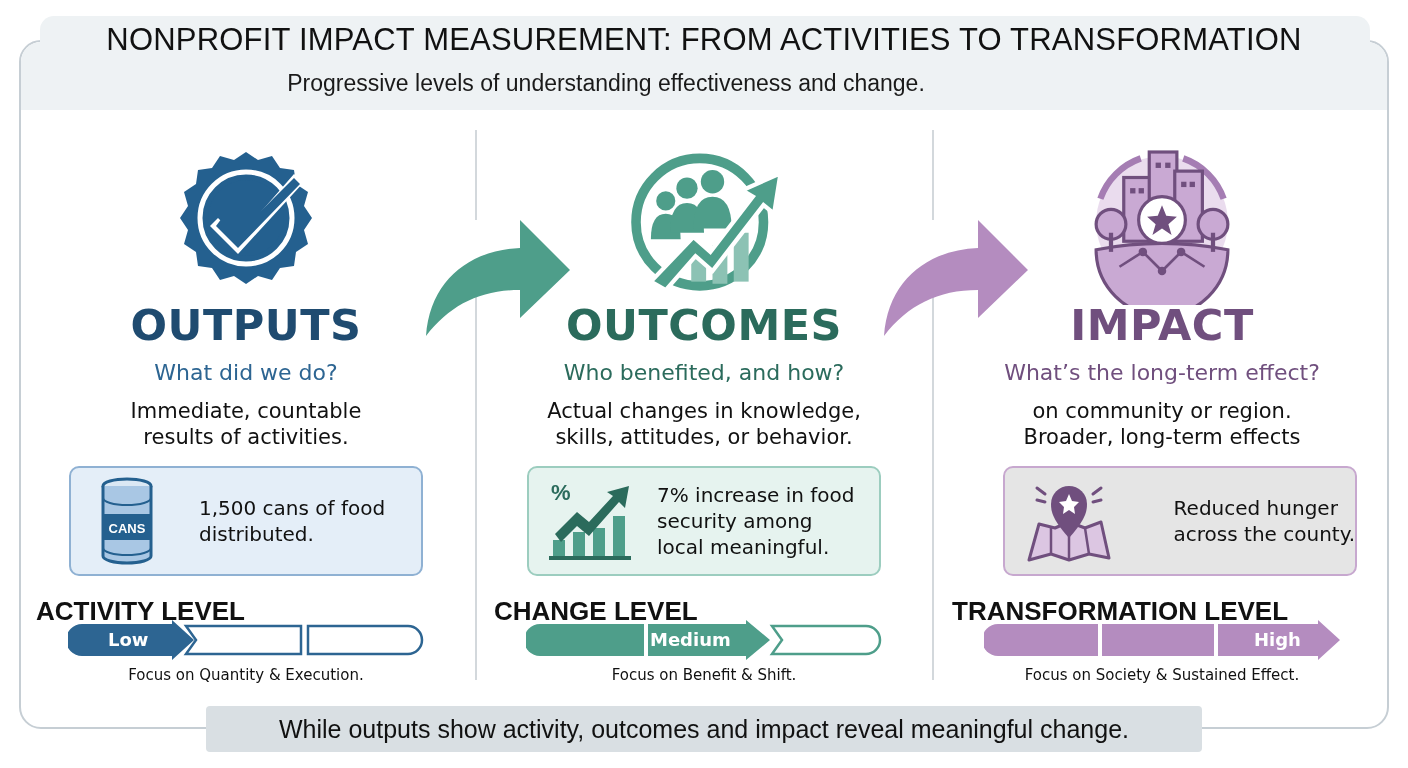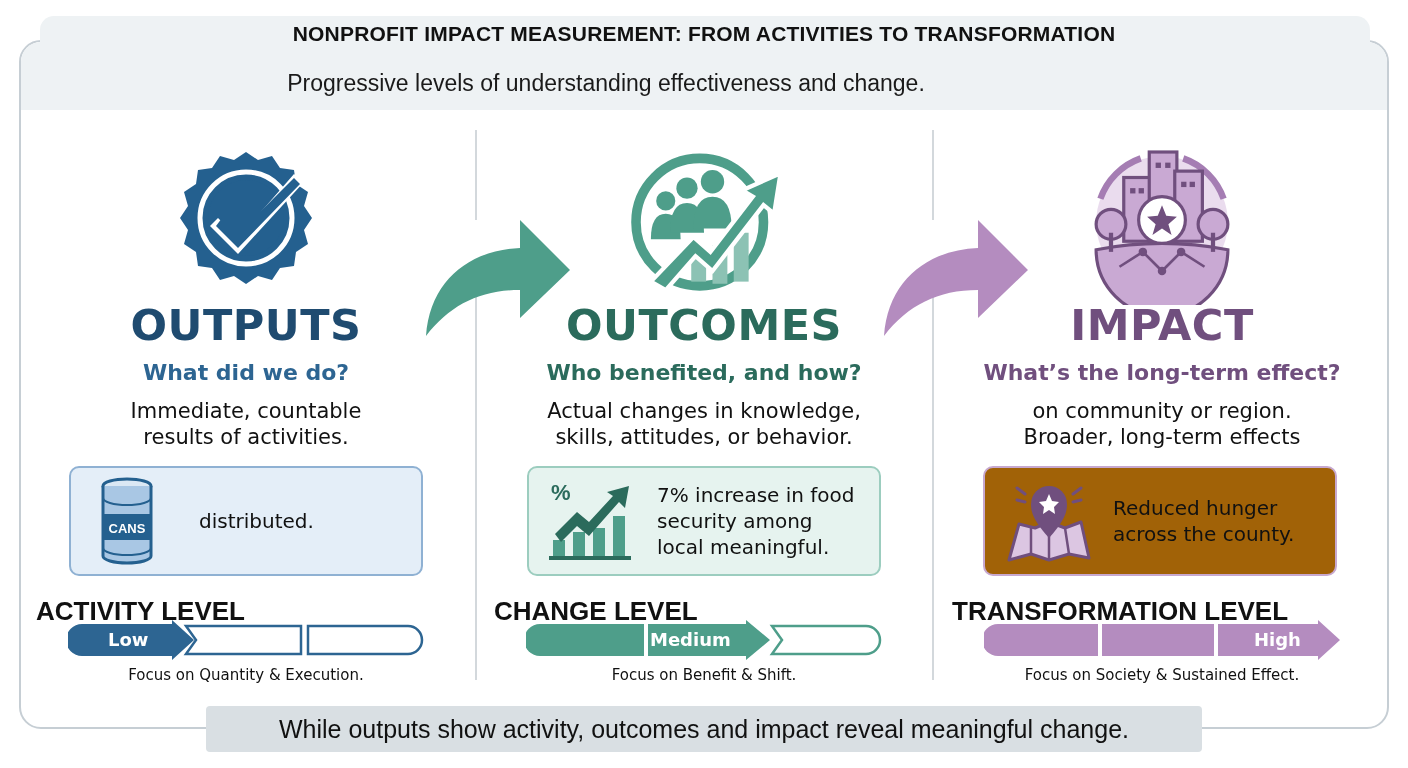--- a/index.html
+++ b/index.html
@@ -13,39 +13,39 @@
   .header-band {
     position: absolute; left: 21px; top: 42px; width: 1366px; height: 68px;
     background: #eef2f4; border-radius: 20px 20px 0 0;
   }
   .title-tab {
     position: absolute; left: 40px; top: 16px; width: 1330px; height: 52px;
     background: #eef2f4; border-radius: 14px 14px 0 0;
   }
   .title {
     position: absolute; left: 0; top: 22px; width: 1408px; text-align: center;
-    font-family: "Liberation Sans", sans-serif; font-weight: 700; font-size: 21px;
+    font-family: "Liberation Sans", sans-serif; font-weight: 400; font-size: 31px;
     letter-spacing: 0.2px; color: #111;
   }
   .subtitle {
     position: absolute; left: 0; top: 70px; width: 1180px; text-align: center;
     font-family: "Liberation Sans", sans-serif; font-size: 23px; color: #1a1a1a; padding-left: 32px;
   }
 
   .divider { position: absolute; width: 2px; background: #d3d8dc; }
 
   .col { position: absolute; top: 130px; width: 420px; height: 560px; }
   .col-icon { position: absolute; left: 50%; transform: translateX(-50%); top: 0; width: 160px; height: 160px; }
   .heading {
     position: absolute; top: 170px; width: 100%; text-align: center;
     font-family: "DejaVu Sans", sans-serif; font-weight: 700; font-size: 43px; letter-spacing: 0.5px;
   }
   .question {
     position: absolute; top: 230px; width: 100%; text-align: center;
-    font-family: "DejaVu Sans", sans-serif; font-weight: 700; font-size: 22px;
+    font-family: "DejaVu Sans", sans-serif; font-weight: 400; font-size: 22px;
   }
   .desc {
     position: absolute; top: 268px; width: 100%; text-align: center;
     font-family: "DejaVu Sans", sans-serif; font-size: 21px; line-height: 26px; color: #111;
   }
   .example {
     position: absolute; top: 336px; height: 110px; border-radius: 10px; border: 2px solid;
     display: flex; align-items: center;
   }
   .example .ex-icon { width: 90px; height: 90px; margin-left: 18px; flex: none; }
@@ -112,20 +112,21 @@
   <div class="example" style="left:33px; width:354px; background:#e4eef8; border-color:#8fb1d3;">
     <svg class="ex-icon" viewBox="0 0 90 90">
       <ellipse cx="38" cy="10" rx="24" ry="7" fill="#dbe8f4" stroke="#24608f" stroke-width="3"></ellipse>
       <path d="M14 10 L14 80 A24 7 0 0 0 62 80 L62 10" fill="#a9c7e4" stroke="#24608f" stroke-width="3"></path>
       <rect x="15" y="38" width="46" height="26" fill="#24608f"></rect>
       <text x="38" y="57" text-anchor="middle" font-family="Liberation Sans, sans-serif" font-weight="700" font-size="13" fill="#fff">CANS</text>
       <path d="M14 22 A24 7 0 0 0 62 22" fill="none" stroke="#24608f" stroke-width="2"></path>
       <path d="M14 72 A24 7 0 0 0 62 72" fill="none" stroke="#24608f" stroke-width="2"></path>
     </svg>
     <div class="ex-text">
+      <div>1,500 cans of food</div>
       <div>distributed.</div>
     </div>
   </div>
   <div class="level-title">ACTIVITY LEVEL</div>
   <svg class="level-bar" style="left:32px;" width="360" height="40" viewBox="0 0 360 40">
     <path d="M118 6 L233 6 L233 34 L118 34 L128 20 Z" fill="#fff" stroke="#2d6592" stroke-width="2.5"></path>
     <path d="M240 6 L340 6 A14 14 0 0 1 340 34 L240 34 Z" fill="#fff" stroke="#2d6592" stroke-width="2.5"></path>
     <path d="M14 4 L104 4 L104 0 L126 20 L104 40 L104 36 L14 36 A16 16 0 0 1 14 4 Z" fill="#2d6592"></path>
   </svg>
   <div class="bar-label" style="left:72px; top:490px;">Low</div>
@@ -203,21 +204,21 @@
     <rect x="30" y="92" width="4" height="18" fill="#704f7e"></rect>
     <circle cx="128" cy="84" r="14" fill="#c9a9d3" stroke="#704f7e" stroke-width="3"></circle>
     <rect x="126" y="92" width="4" height="18" fill="#704f7e"></rect>
   </svg>
   <div class="heading" style="color:#704f7e;">IMPACT</div>
   <div class="question" style="color:#704f7e;">What’s the long-term effect?</div>
   <div class="desc">
     <div>on community or region.</div>
     <div>Broader, long-term effects</div>
   </div>
-  <div class="example" style="left:31px; width:354px; background:#a16207; border-color:#c7a8cf;">
+  <div class="example" style="left:51px; width:354px; background:#e5e5e5; border-color:#c7a8cf;justify-content:space-between;">
     <svg class="ex-icon" viewBox="0 0 90 90">
       <path d="M6 84 L16 48 L32 52 L46 46 L62 52 L78 46 L86 82 L66 78 L46 84 L28 78 Z" fill="#dcc6e2" stroke="#704f7e" stroke-width="3" stroke-linejoin="round"></path>
       <path d="M28 52 L28 78 M46 46 L46 84 M62 52 L66 78" stroke="#704f7e" stroke-width="2.5"></path>
       <path d="M46 62 C 30 44, 28 36, 28 28 A18 18 0 0 1 64 28 C 64 36, 62 44, 46 62 Z" fill="#704f7e"></path>
       <path d="M46 18 L49 25 L56 26 L51 31 L52 38 L46 34 L40 38 L41 31 L36 26 L43 25 Z" fill="#fff"></path>
       <path d="M14 24 L22 26 M14 12 L22 18 M78 24 L70 26 M78 12 L70 18" stroke="#704f7e" stroke-width="3" stroke-linecap="round"></path>
     </svg>
     <div class="ex-text">
       <div>Reduced hunger</div>
       <div>across the county.</div>

